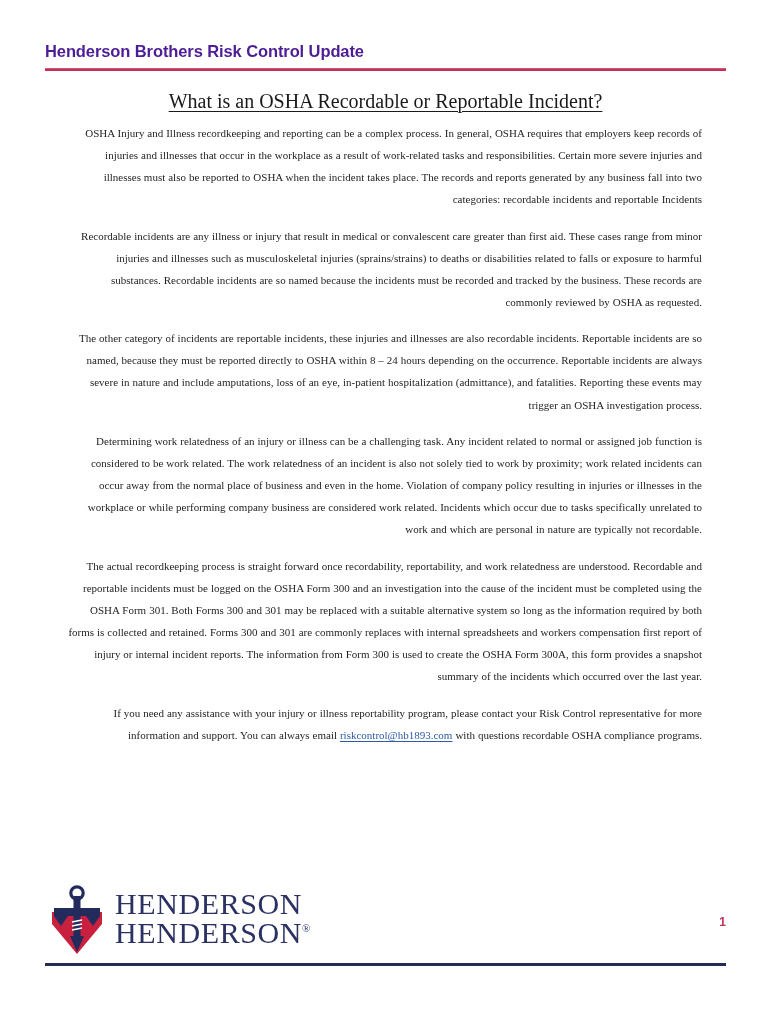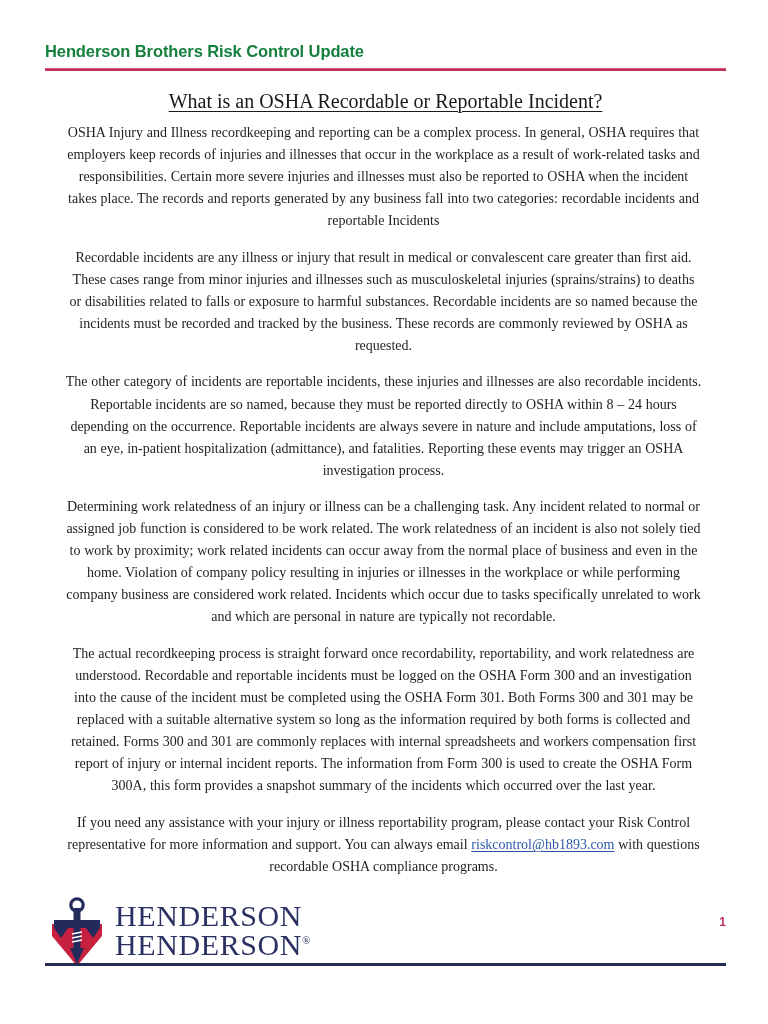--- a/index.html
+++ b/index.html
@@ -29,21 +29,21 @@
     position: absolute;
     left: 45px;
     top: 42px;
     width: 681px;
   }
   .doc-header-title {
     font-family: "Liberation Sans", "DejaVu Sans", sans-serif;
     font-weight: bold;
     font-size: 16.5px;
     letter-spacing: -0.1px;
-    color: #15803d;
+    color: #4c1d95;
     line-height: 1.15;
     white-space: nowrap;
   }
   .header-rule {
     margin-top: 7px;
     width: 681px;
     height: 2.5px;
     background: #c2315a;
     border-top: 1px solid #d9546f;
   }
@@ -65,23 +65,23 @@
   }
 
   
   .body-copy {
     position: absolute;
     left: 65px;
     top: 122px;
     width: 637px;
   }
   .para {
-    font-size: 14px;
+    font-size: 11px;
     line-height: 22.05px;
-    text-align: center;
+    text-align: right;
     margin: 0 0 14.5px 0;
     color: #1e1e1e;
     word-spacing: 0.2px;
   }
   .para:last-child { margin-bottom: 0; }
 
   .email-link {
     color: #2c5aa8;
     text-decoration: underline;
     text-underline-offset: 1.5px;
@@ -92,21 +92,21 @@
   .footer {
     position: absolute;
     left: 0;
     top: 866px;
     width: 768px;
     height: 110px;
   }
   .logo-block {
     position: absolute;
     left: 48px;
-    top: 28px;
+    top: 16px;
     display: flex;
     align-items: center;
   }
   .logo-mark {
     width: 58px;
     height: 74px;
     flex: 0 0 auto;
     display: block;
   }
   .logo-wordmark {

